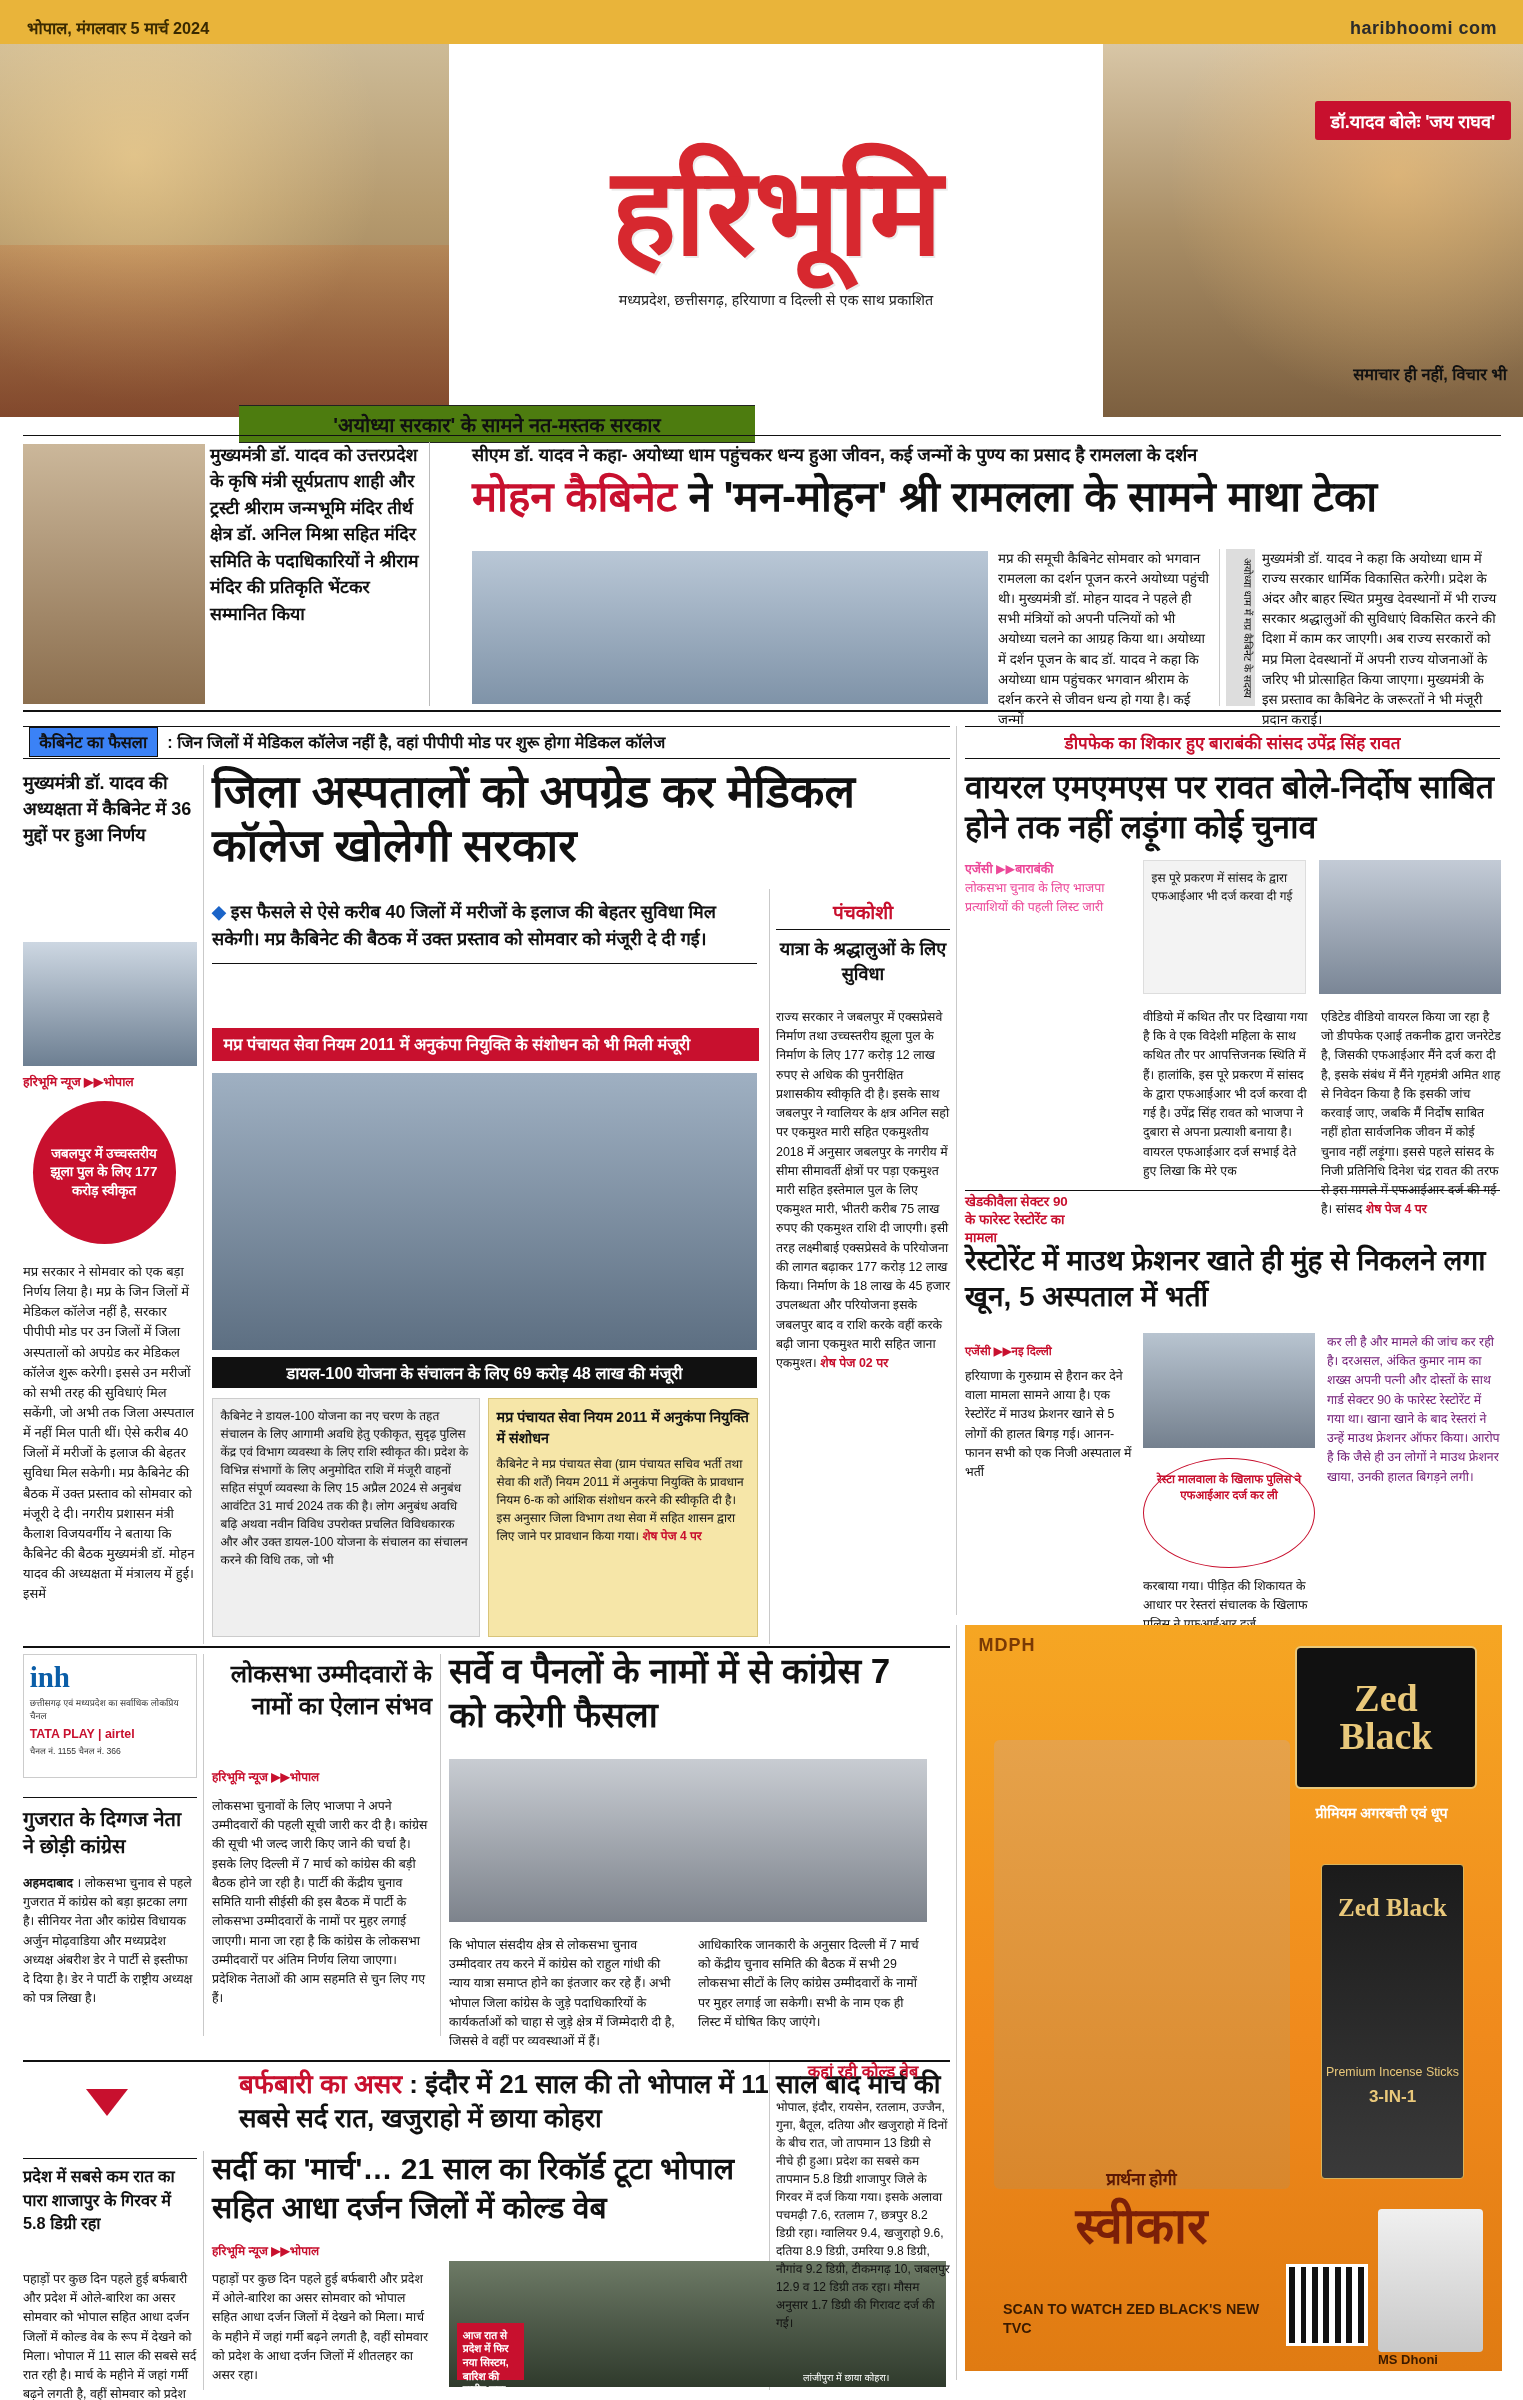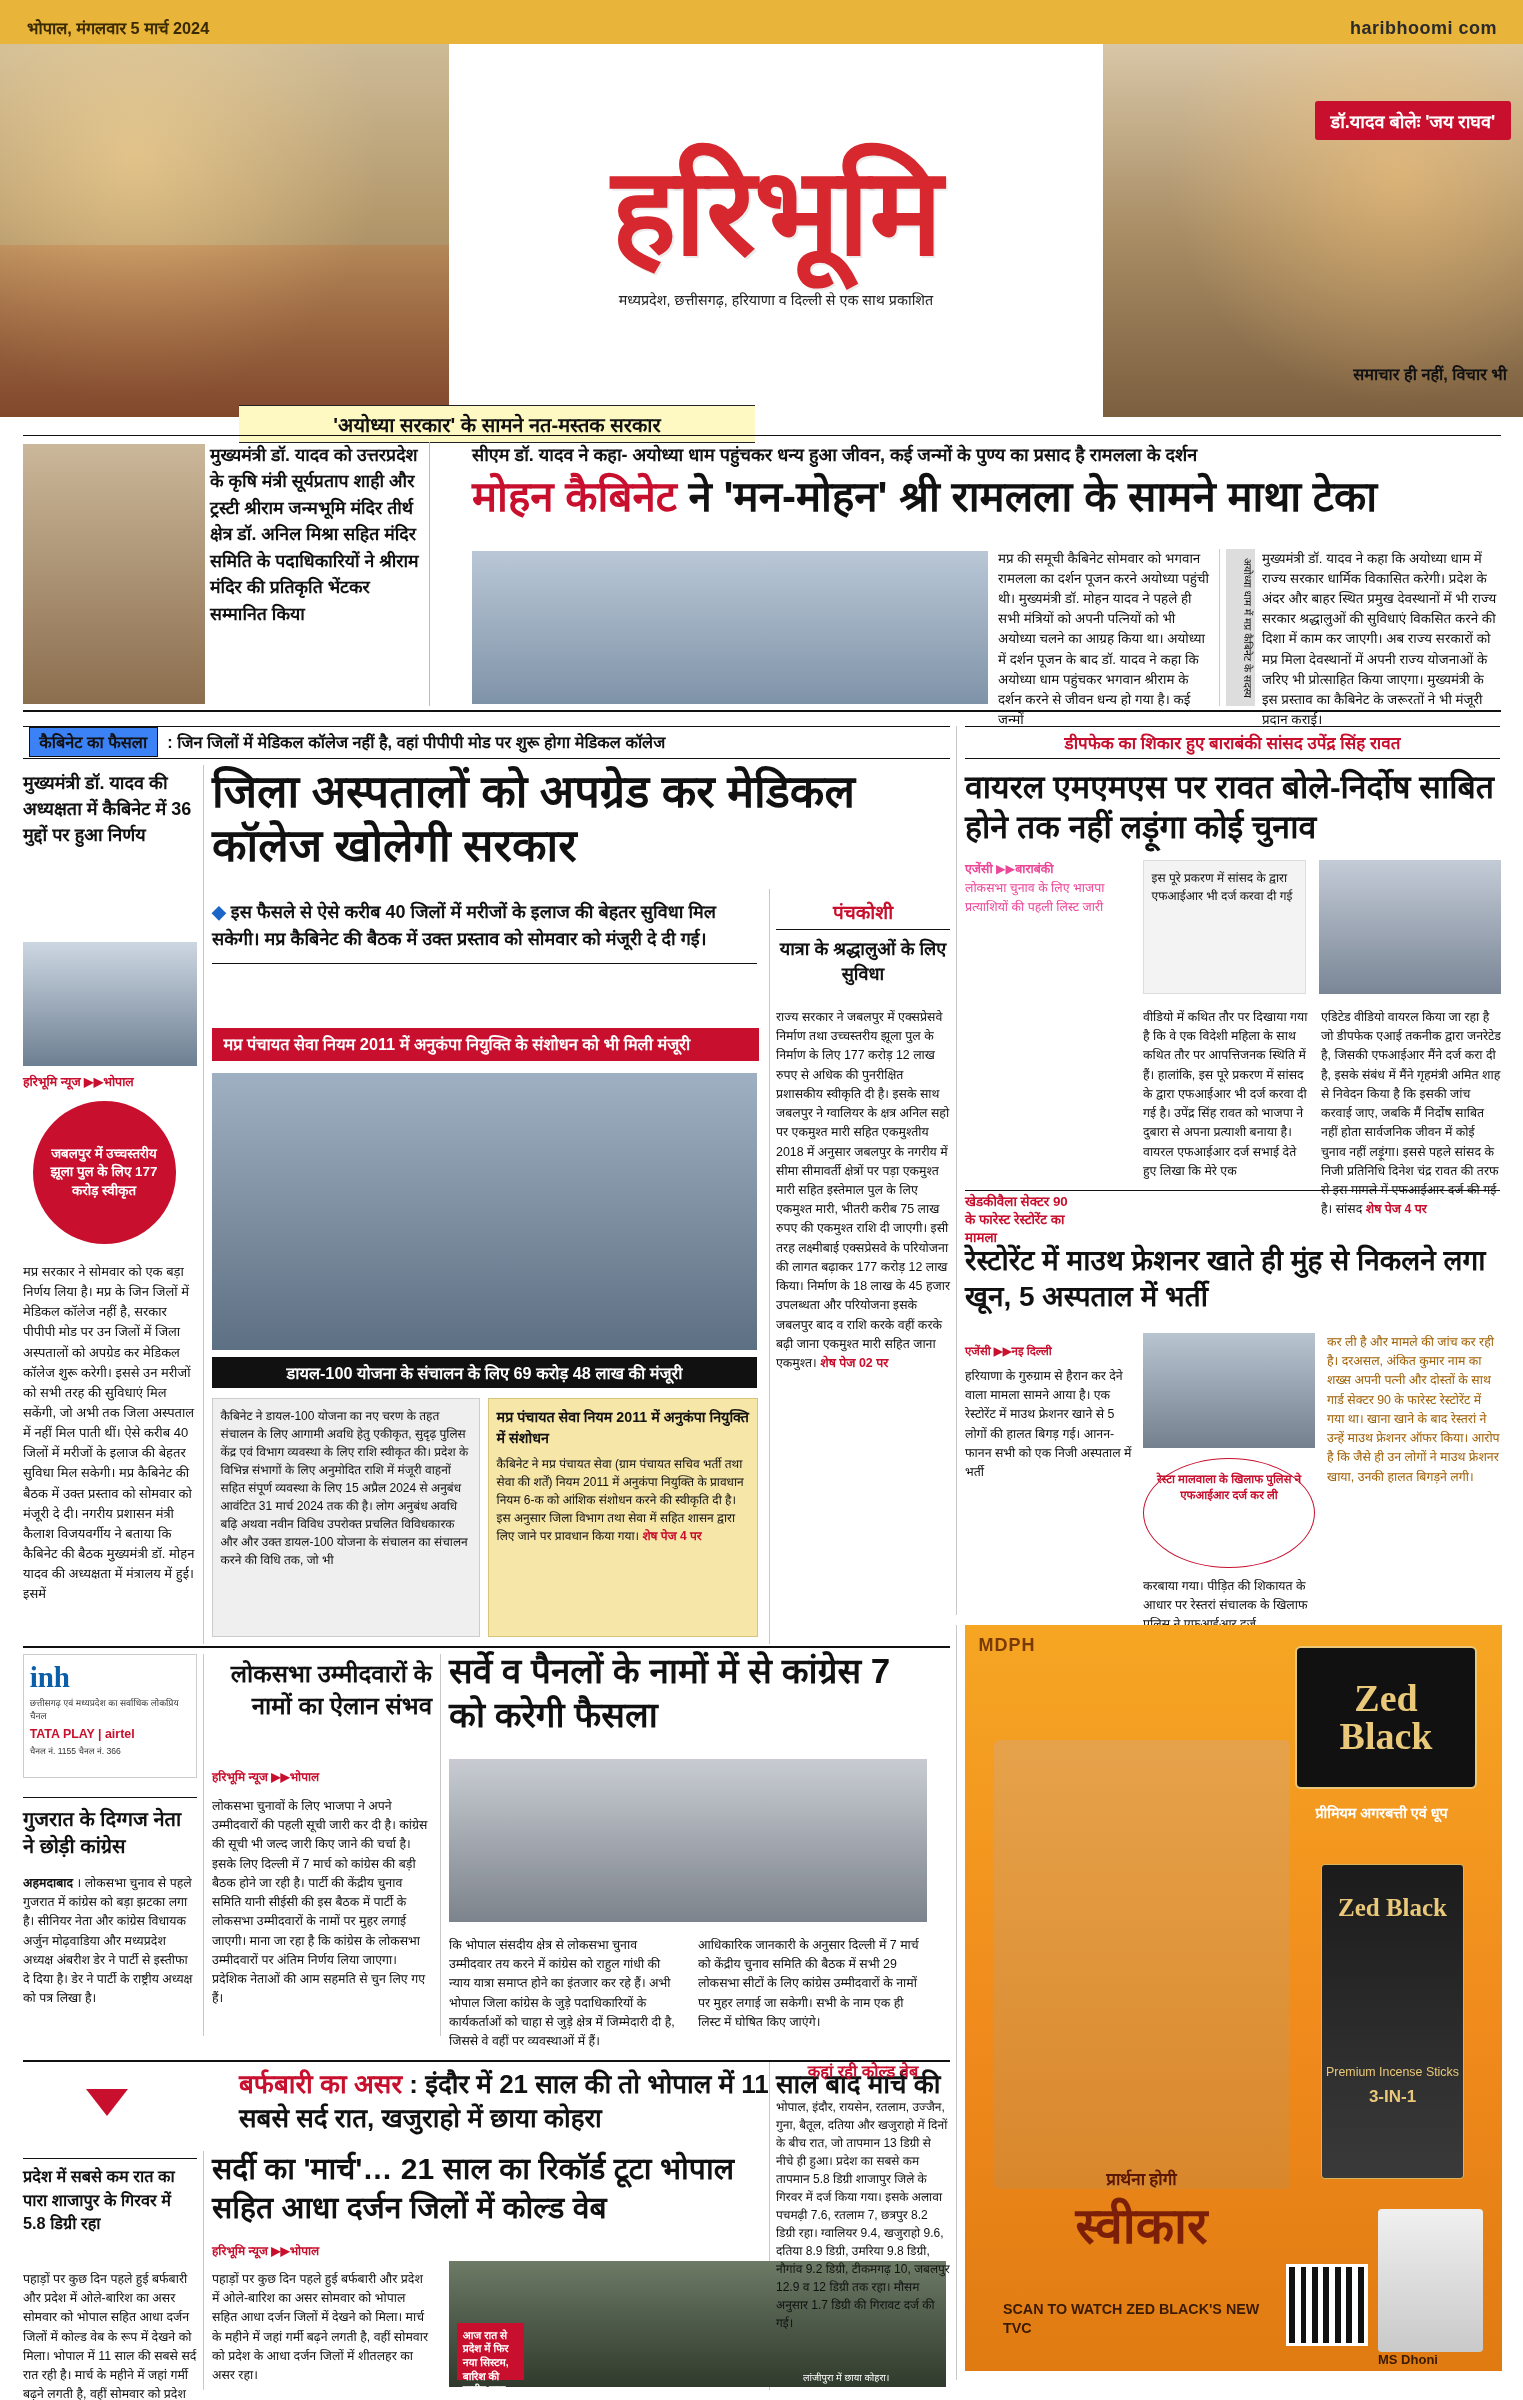--- a/index.html
+++ b/index.html
@@ -66,21 +66,21 @@
     background:#c8102e; color:#fff; font-size:18px; font-weight:bold;
     padding:7.6px 15.3px; border-radius:2.9px;
   }
 
   
   .mh-caption {
     position:absolute; left:0; top:405px; width:1524px; height:40px;
   }
   .mh-caption .inner{
     position:absolute; left:239px; top:0; width:516px; height:38px;
-    background:#fef9c3; border-top:1.9px solid #222; border-bottom:1.9px solid #222;
+    background:#4d7c0f; border-top:1.9px solid #222; border-bottom:1.9px solid #222;
     display:flex; align-items:center; justify-content:center;
     font-size:20px; font-weight:bold; color:#111;
   }
 
   
   .lead {
     position:absolute; left:23px; top:435px; width:1478px; height:277px;
     border-top:1.9px solid #111; border-bottom:2.9px solid #111;
   }
   .lead-kicker{
@@ -274,21 +274,21 @@
     background:#fff; border:1.9px solid #c8102e; border-radius:50%;
     padding:11.5px 9.6px; font-size:11.5px; line-height:1.45; color:#c8102e;
     font-weight:bold; text-align:center;
   }
   .mf-col2{
     position:absolute; left:1143px; top:1577px; width:172px;
     font-size:12.4px; line-height:1.55; color:#111;
   }
   .mf-col3{
     position:absolute; left:1327px; top:1333px; width:174px;
-    font-size:12.4px; line-height:1.55; color:#a16207;
+    font-size:12.4px; line-height:1.55; color:#701a75;
   }
 
   
   .ad{
     position:absolute; left:965px; top:1625px; width:537px; height:746px;
     background:linear-gradient(180deg,#f6a623 0%, #f08a1c 55%, #e07b12 100%);
     overflow:hidden;
   }
   .ad-logo{
     position:absolute; right:25px; top:21px; width:182px; height:143px;

